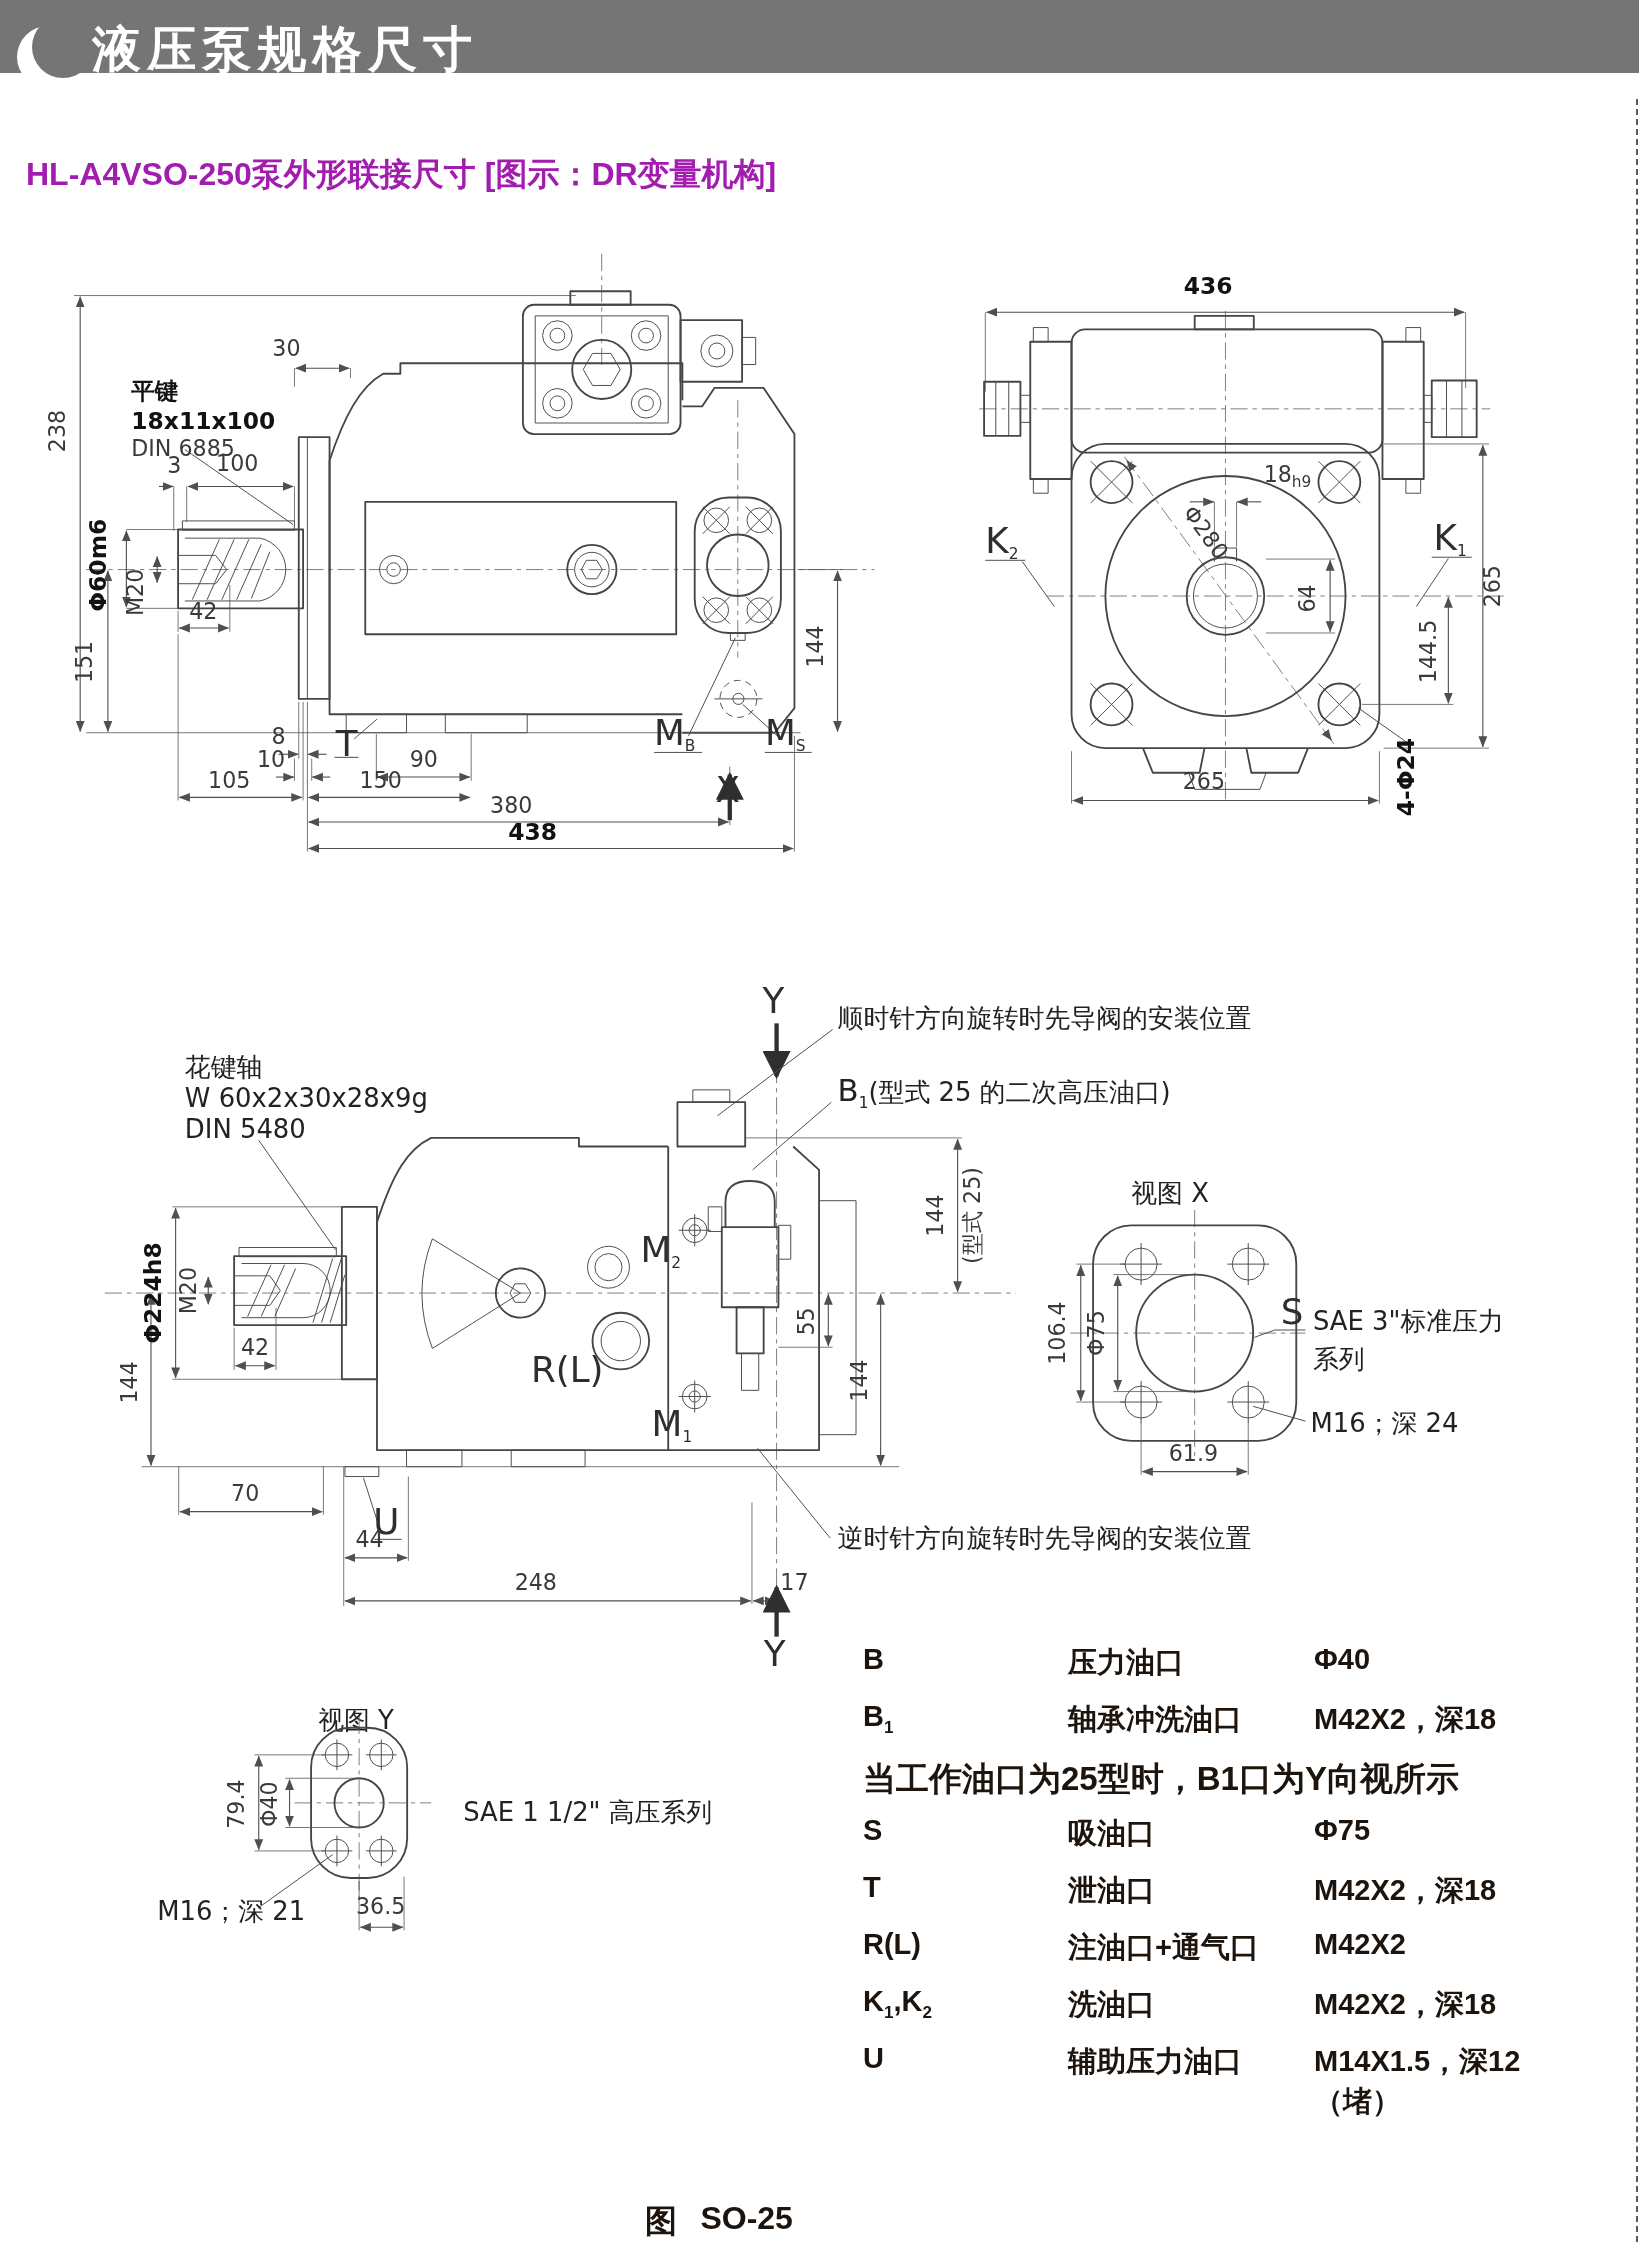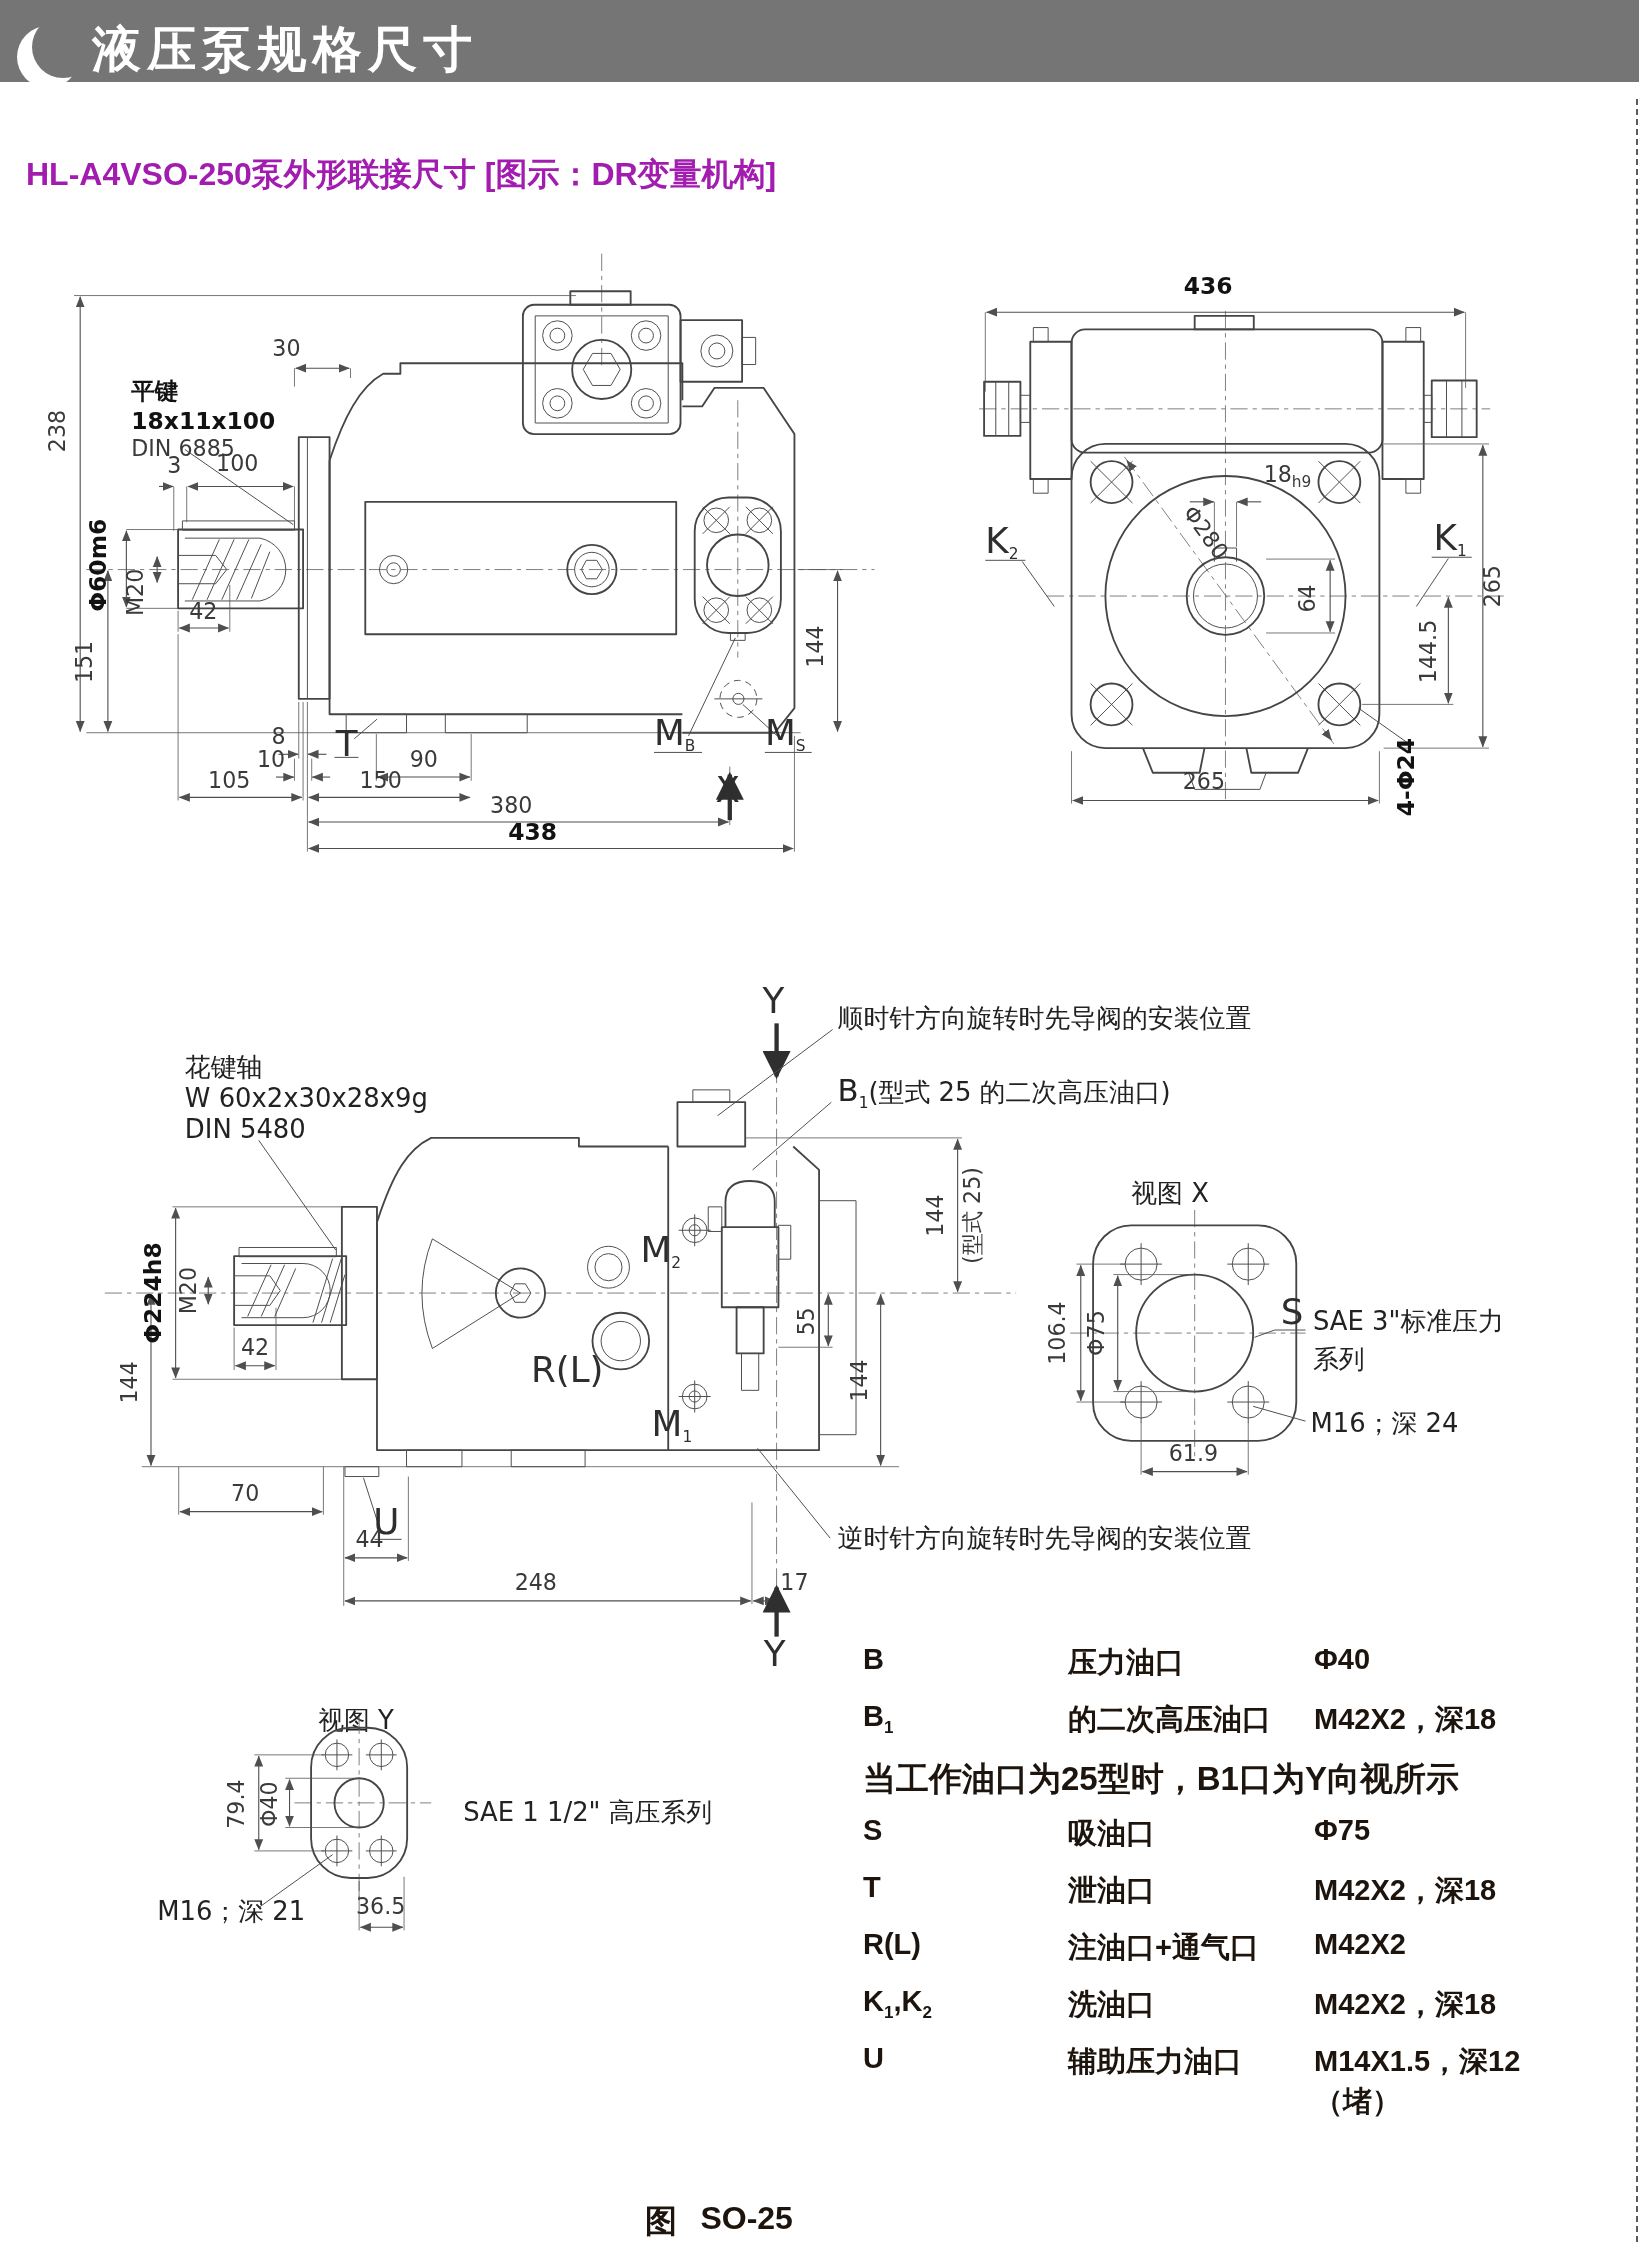--- a/index.html
+++ b/index.html
@@ -1,19 +1,19 @@
 <!DOCTYPE html>
 <html style="font-size:10px"><head>
 <meta charset="utf-8">
 <style>
   html,body{margin:0;padding:0;background:#fff;}
   #page{position:relative;width:1648px;height:2261px;background:#ffffff;overflow:hidden;
         font-family:"Liberation Sans",sans-serif;}
   
-  .hdr{position:absolute;left:0;top:0;width:1639px;height:82px;background:#757575;}
+  .hdr{position:absolute;left:0;top:0;width:1639px;height:73px;background:#757575;}
   .hdr-logo{position:absolute;left:17px;top:26px;width:62px;height:62px;border-radius:50%;background:#ffffff;}
   .hdr-logo-in{position:absolute;left:32px;top:16px;width:62px;height:62px;border-radius:50%;background:#757575;}
   .hdr-title{position:absolute;left:92px;top:17px;font-size:49px;font-weight:bold;color:#ffffff;
              letter-spacing:6.2px;white-space:nowrap;}
   .subtitle{position:absolute;left:26px;top:153px;font-size:32px;font-weight:bold;color:#a21caf;white-space:nowrap;}
   
   svg{position:absolute;left:0;top:0;}
   .ln{fill:none;stroke:#454545;stroke-width:3;stroke-linejoin:round;}
   .lnt{fill:none;stroke:#4d4d4d;stroke-width:1.6;stroke-linejoin:round;}
   .cl{fill:none;stroke:#6b6b6b;stroke-width:1.4;stroke-dasharray:28 8 7 8;}
@@ -493,21 +493,21 @@
   </svg>
 
   <div class="port-table">
     <div class="prow">
       <span class="pc-port">B</span>
       <span class="pc-name">压力油口</span>
       <span class="pc-size">Φ40</span>
     </div>
     <div class="prow">
       <span class="pc-port"><span>B</span><sub>1</sub></span>
-      <span class="pc-name">的二次高压油口</span>
+      <span class="pc-name">轴承冲洗油口</span>
       <span class="pc-size">M42X2，深18</span>
     </div>
     <div class="pnote">当工作油口为25型时，B1口为Y向视所示</div>
     <div class="prow">
       <span class="pc-port">S</span>
       <span class="pc-name">吸油口</span>
       <span class="pc-size">Φ75</span>
     </div>
     <div class="prow">
       <span class="pc-port">T</span>

